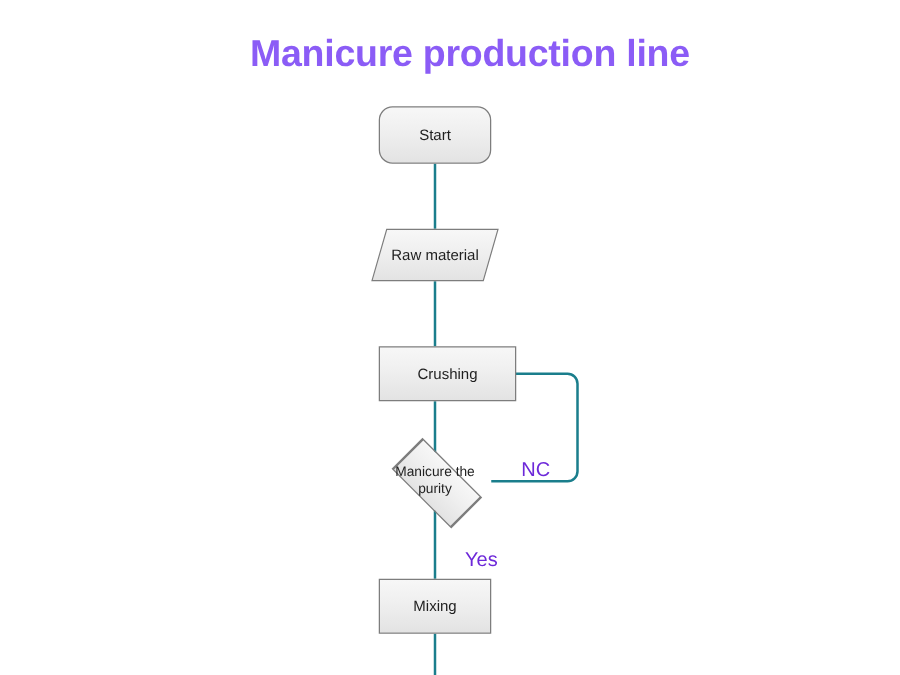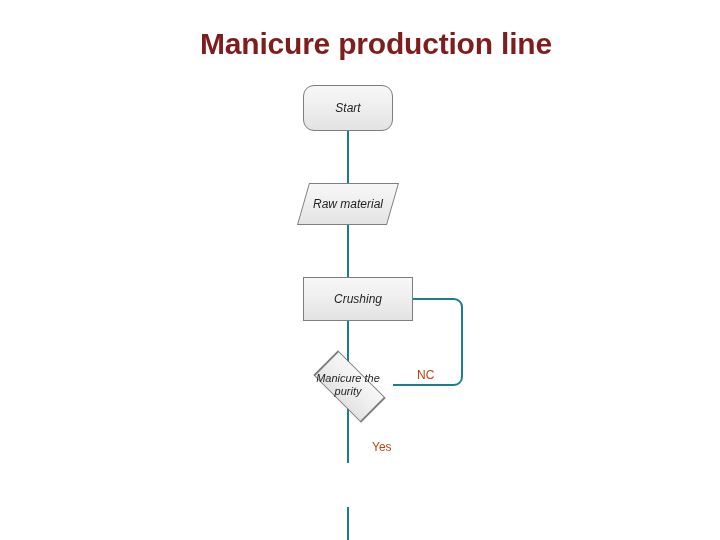--- a/index.html
+++ b/index.html
@@ -20,21 +20,21 @@
   }
 
   
   #page-title {
     position: absolute;
     left: 200px;
     top: 26px;
     width: 420px;
     font-size: 30px;
     font-weight: bold;
-    color: #7f1d1d;
+    color: #8b5cf6;
     letter-spacing: -0.2px;
     white-space: nowrap;
     line-height: 36px;
   }
 
   
   #flowchart {
     position: absolute;
     left: 0;
     top: 0;
@@ -99,28 +99,27 @@
   .node-decision .node-label {
     position: relative;
     z-index: 2;
     font-size: 11px;
     line-height: 13px;
   }
 
   .node-label {
     display: block;
     pointer-events: none;
-    font-style: italic;
   }
 
   
   .edge-label {
     position: absolute;
-    font-size: 12px;
-    color: #c2410c;
+    font-size: 16px;
+    color: #6d28d9;
     white-space: nowrap;
   }
 </style>
 </head>
 <body>
 
 <div id="slide">
 
   <div id="page-title">Manicure production line</div>
 
@@ -153,19 +152,22 @@
 
     <div class="node node-process" style="left:303px; top:277px; width:110px; height:44px;">
       <span class="node-label">Crushing</span>
     </div>
 
     <div class="node node-decision" style="left:303px; top:362px; width:90px; height:46px;">
       <span class="diamond-bg"></span>
       <span class="node-label"><span>Manicure the</span><br><span>purity</span></span>
     </div>
 
+    <div class="node node-process" style="left:303px; top:463px; width:90px; height:44px;">
+      <span class="node-label">Mixing</span>
+    </div>
 
     <div class="edge-label" style="left:417px; top:368px;">NC</div>
 
     <div class="edge-label" style="left:372px; top:440px;">Yes</div>
 
   </div>
 </div>
 
 </body></html>

